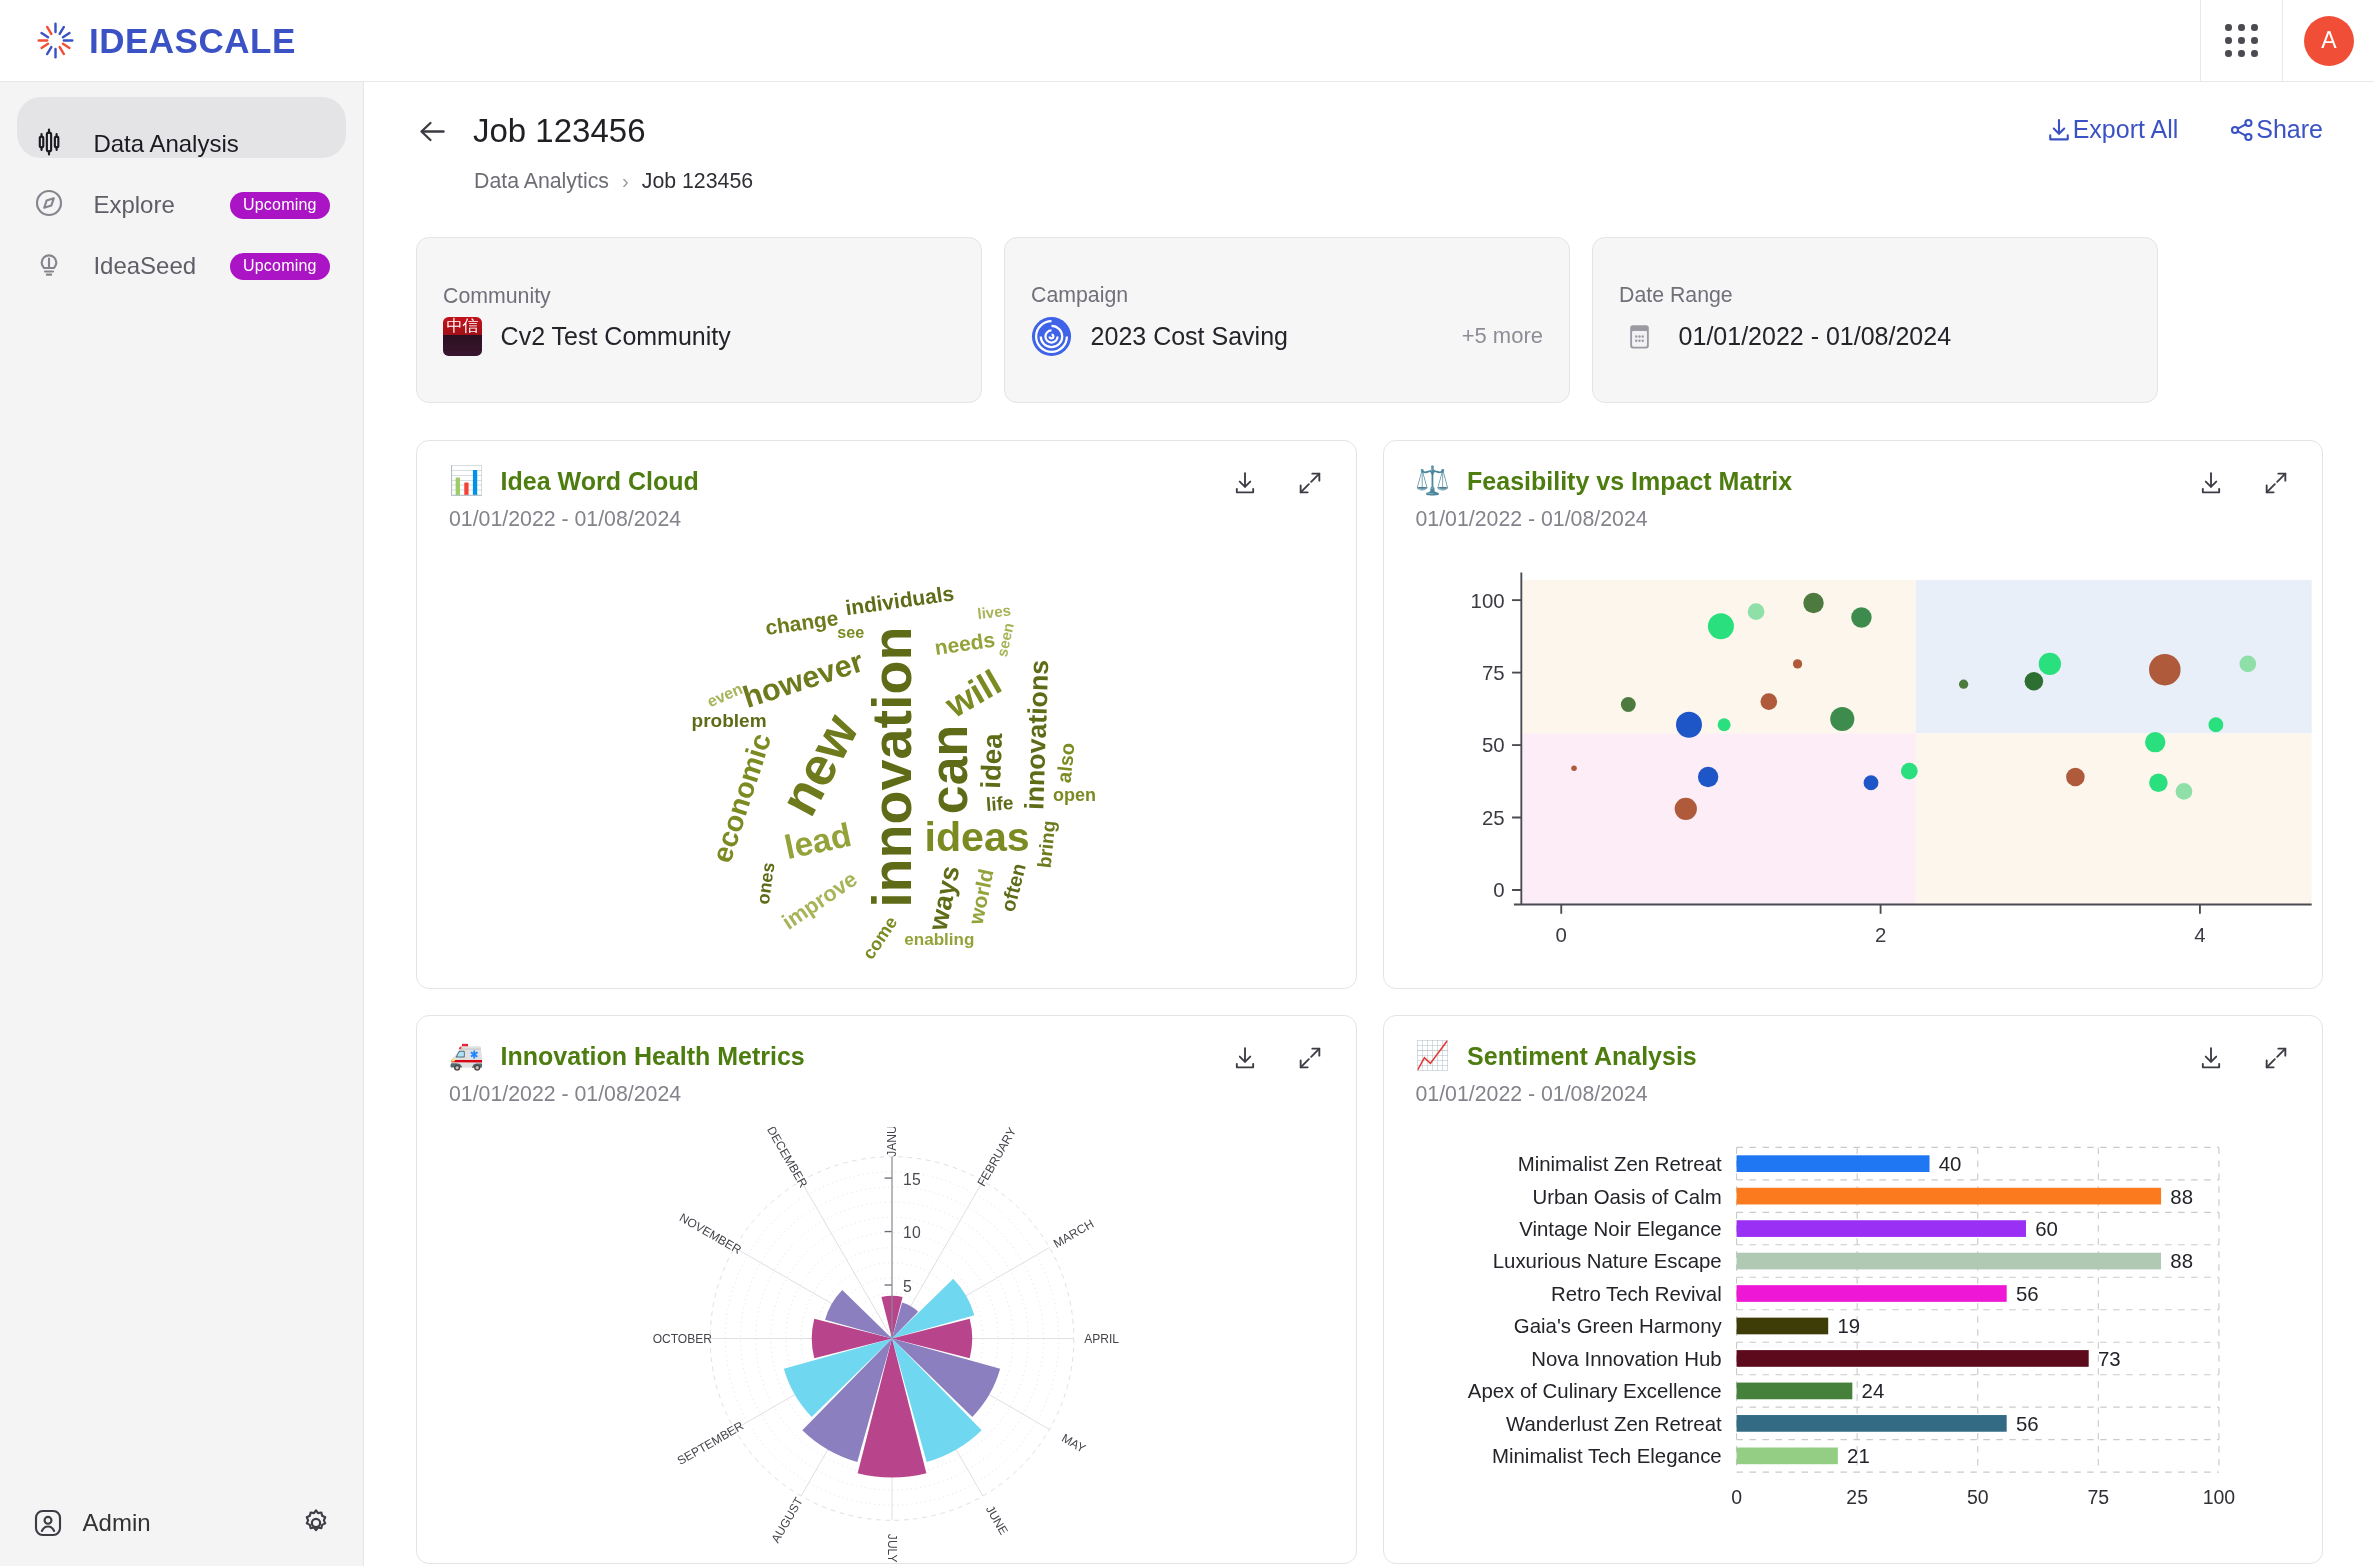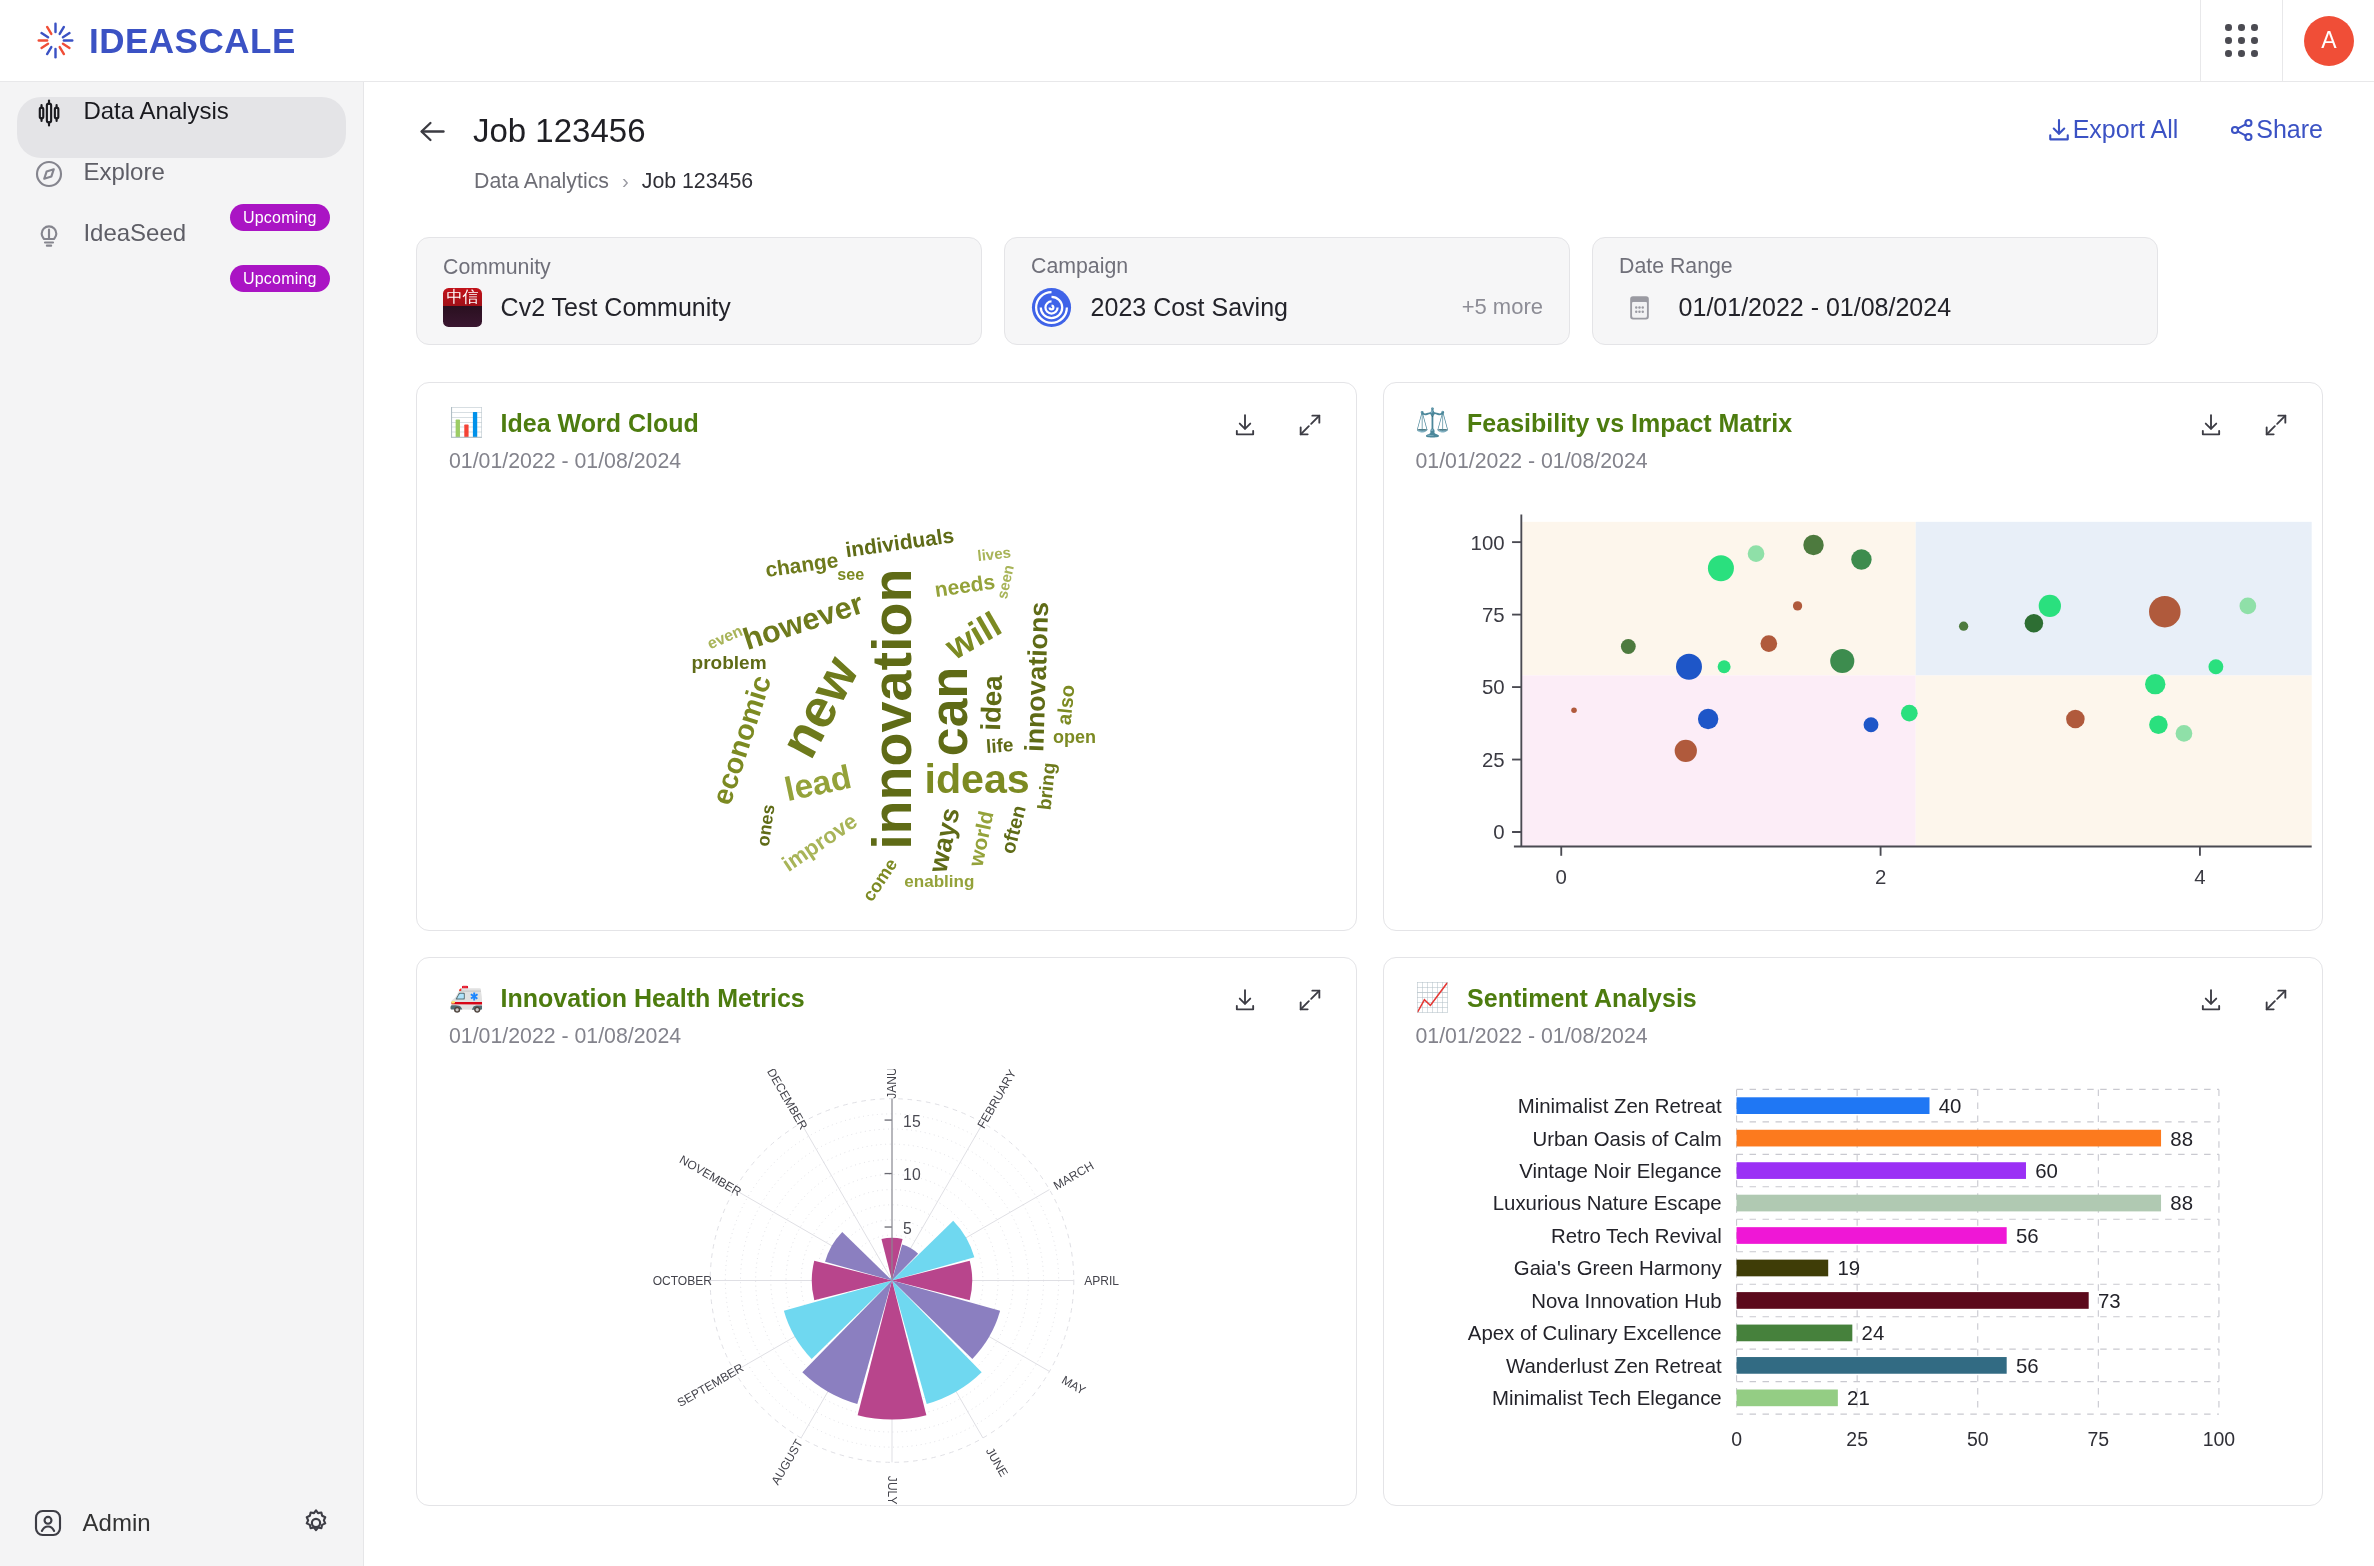--- a/index.html
+++ b/index.html
@@ -38,21 +38,21 @@
     width: 50px; height: 50px; border-radius: 50%; background: #f04e37;
     color: #fff; font-size: 23px; display: flex; align-items: center; justify-content: center;
   }
   
   .sidebar {
     position: absolute; top: 82px; left: 0; width: 364px; height: 1485px;
     background: #f4f4f5; border-right: 0.9px solid #e6e6e8;
   }
   .nav { padding: 15px 16.7px 0 16.7px; }
   .nav-item {
-    display: flex; align-items: flex-start; gap: 18px;
+    display: flex; align-items: flex-end; gap: 28px;
     height: 61px; padding: 0 16.7px; border-radius: 24px;
     color: #5e5e66; font-size: 24px;
   }
   .nav-item.active { background: #e4e4e7; color: #1a1a1f; }
   .nav-item .nv-ico { width: 32px; height: 32px; flex: 0 0 32px; display:block; }
   .nav-item .nv-label { white-space: nowrap; }
   .badge-upcoming {
     margin-left: auto; background: #aa14c4; color: #fff; font-size: 16px;
     padding: 4.6px 13px; border-radius: 927px; letter-spacing: 0.2px; margin-top: 46px;
   }
@@ -83,21 +83,21 @@
   .act-btn {
     display: flex; align-items: center; color: #3b52c4; font-size: 25px;
   }
   
   .filters {
     display: flex; gap: 22px; padding: 43px 52px 0 52px;
   }
   .filter-card {
     background: #f6f6f7; border: 0.9px solid #e4e4e7; border-radius: 13px;
     padding: 22px 26px; display: flex; flex-direction: column; gap: 8px;
-    height: 108px; justify-content: center;
+    height: 166px; justify-content: center;
   }
   .filter-card.community { width: 566px; }
   .filter-card.campaign  { width: 566px; }
   .filter-card.date      { width: 566px; }
   .filter-label { font-size: 21.3px; color: #70707a; }
   .filter-value-row { display: flex; align-items: center; gap: 18.6px; }
   .filter-value { font-size: 25px; color: #23232a; }
   .filter-more { margin-left: auto; font-size: 22px; color: #8d8d96; }
   .thumb-community {
     width: 39px; height: 39px; border-radius: 5.6px; flex: 0 0 39px;

